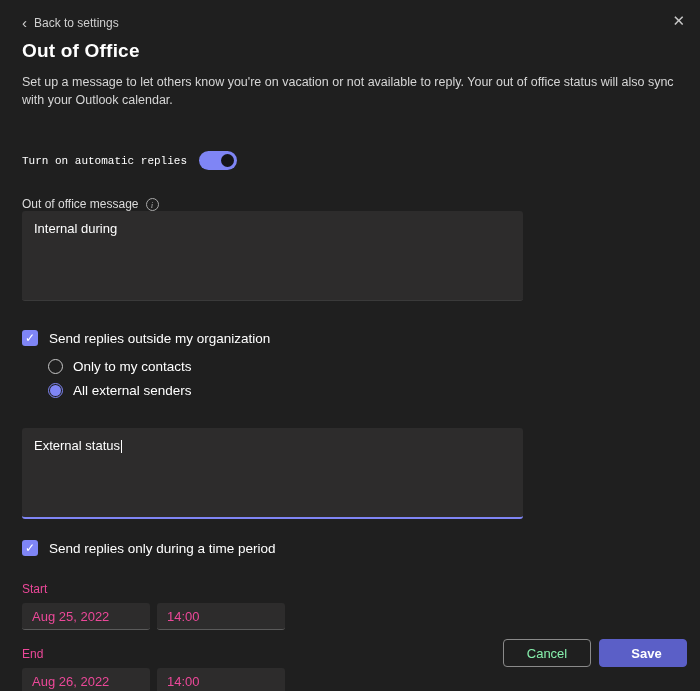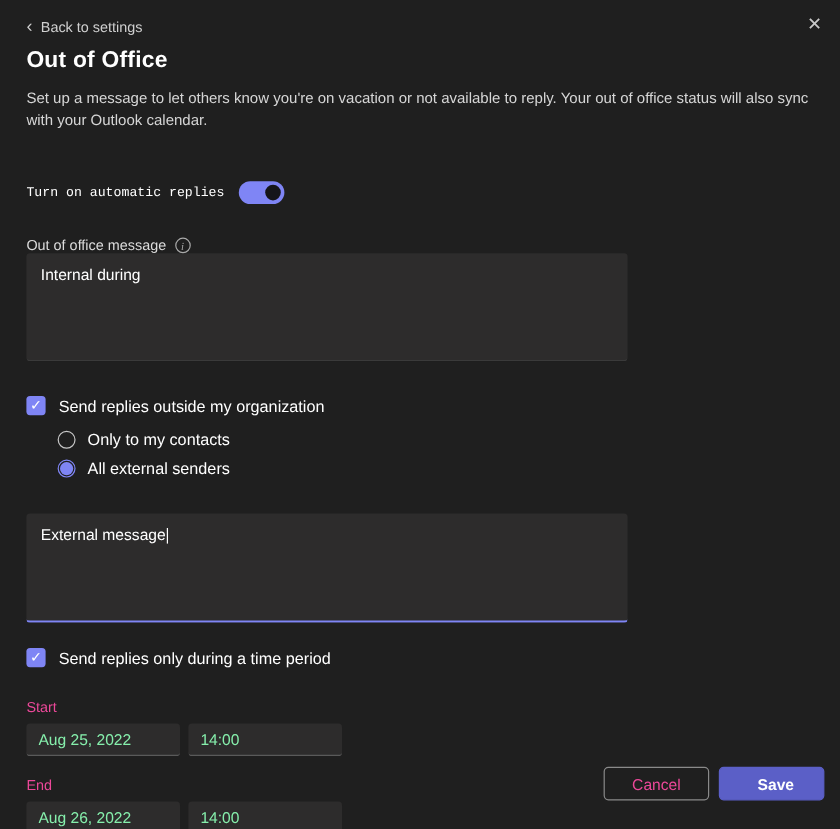--- a/index.html
+++ b/index.html
@@ -44,26 +44,26 @@
   .checkbox { width:16px; height:16px; border-radius:3px; background:var(--accent,#7f85f5); color:#ffffff; font-size:12px; line-height:16px; text-align:center; flex:0 0 auto; }
   .radio-row { display:flex; align-items:center; gap:10px; font-size:13.5px; margin:0 0 9px 26px; cursor:pointer; }
   .radio { width:15px; height:15px; border-radius:50%; border:1px solid #c7c7c7; position:relative; flex:0 0 auto; }
   .radio.selected { border-color:var(--accent,#7f85f5); }
   .radio.selected::after { content:""; position:absolute; inset:1px; border-radius:50%; background:var(--accent,#7f85f5); }
   .radio-row.last { margin-bottom:30px; }
 
   
   .small-label { font-size:12px; color:#ec4899; margin-bottom:7px; }
   .input-row { display:flex; gap:7px; margin-bottom:17px; }
-  .field { width:128px; height:27px; background:#2d2c2c; border:none; border-bottom:1px solid #5a5a5a; border-radius:3px; color:#86efac; font-size:13px; padding:0 10px; font-family:"Liberation Sans", sans-serif; }
+  .field { width:128px; height:27px; background:#2d2c2c; border:none; border-bottom:1px solid #5a5a5a; border-radius:3px; color:#ec4899; font-size:13px; padding:0 10px; font-family:"Liberation Sans", sans-serif; }
 
   
   .footer { position:absolute; right:13px; bottom:24px; display:flex; gap:8px; }
   .btn { min-width:88px; height:28px; border-radius:4px; font-size:13px; font-family:"Liberation Sans", sans-serif; cursor:pointer; padding:0 16px; }
-  .btn.cancel { background:#1f1f1f; border:1px solid #8a8a8a; color:#ec4899; }
+  .btn.cancel { background:#1f1f1f; border:1px solid #8a8a8a; color:#86efac; }
   .btn.save { background:var(--save,#5b5fc7); border:1px solid var(--save,#5b5fc7); color:#ffffff; font-weight:bold;padding-left:23px; }
 </style>
 </head>
 <body style="--accent: #7f85f5; --save: #5b5fc7;">
 
 <div class="dialog">
 
   <div class="back-row">
     <span class="chev">‹</span>
     <span>Back to settings</span>
@@ -97,21 +97,21 @@
   <div class="radio-row">
     <span class="radio"></span>
     <span>Only to my contacts</span>
   </div>
   <div class="radio-row last">
     <span class="radio selected"></span>
     <span>All external senders</span>
   </div>
 
   <div class="msgbox focused mb2">
-    <span>External message</span><span class="caret"></span>
+    <span>External status</span><span class="caret"></span>
   </div>
 
   <div class="check-row r2">
     <span class="checkbox">✓</span>
     <span>Send replies only during a time period</span>
   </div>
 
   <div class="small-label">Start</div>
   <div class="input-row">
     <input class="field" type="text" value="Aug 25, 2022" style="">

